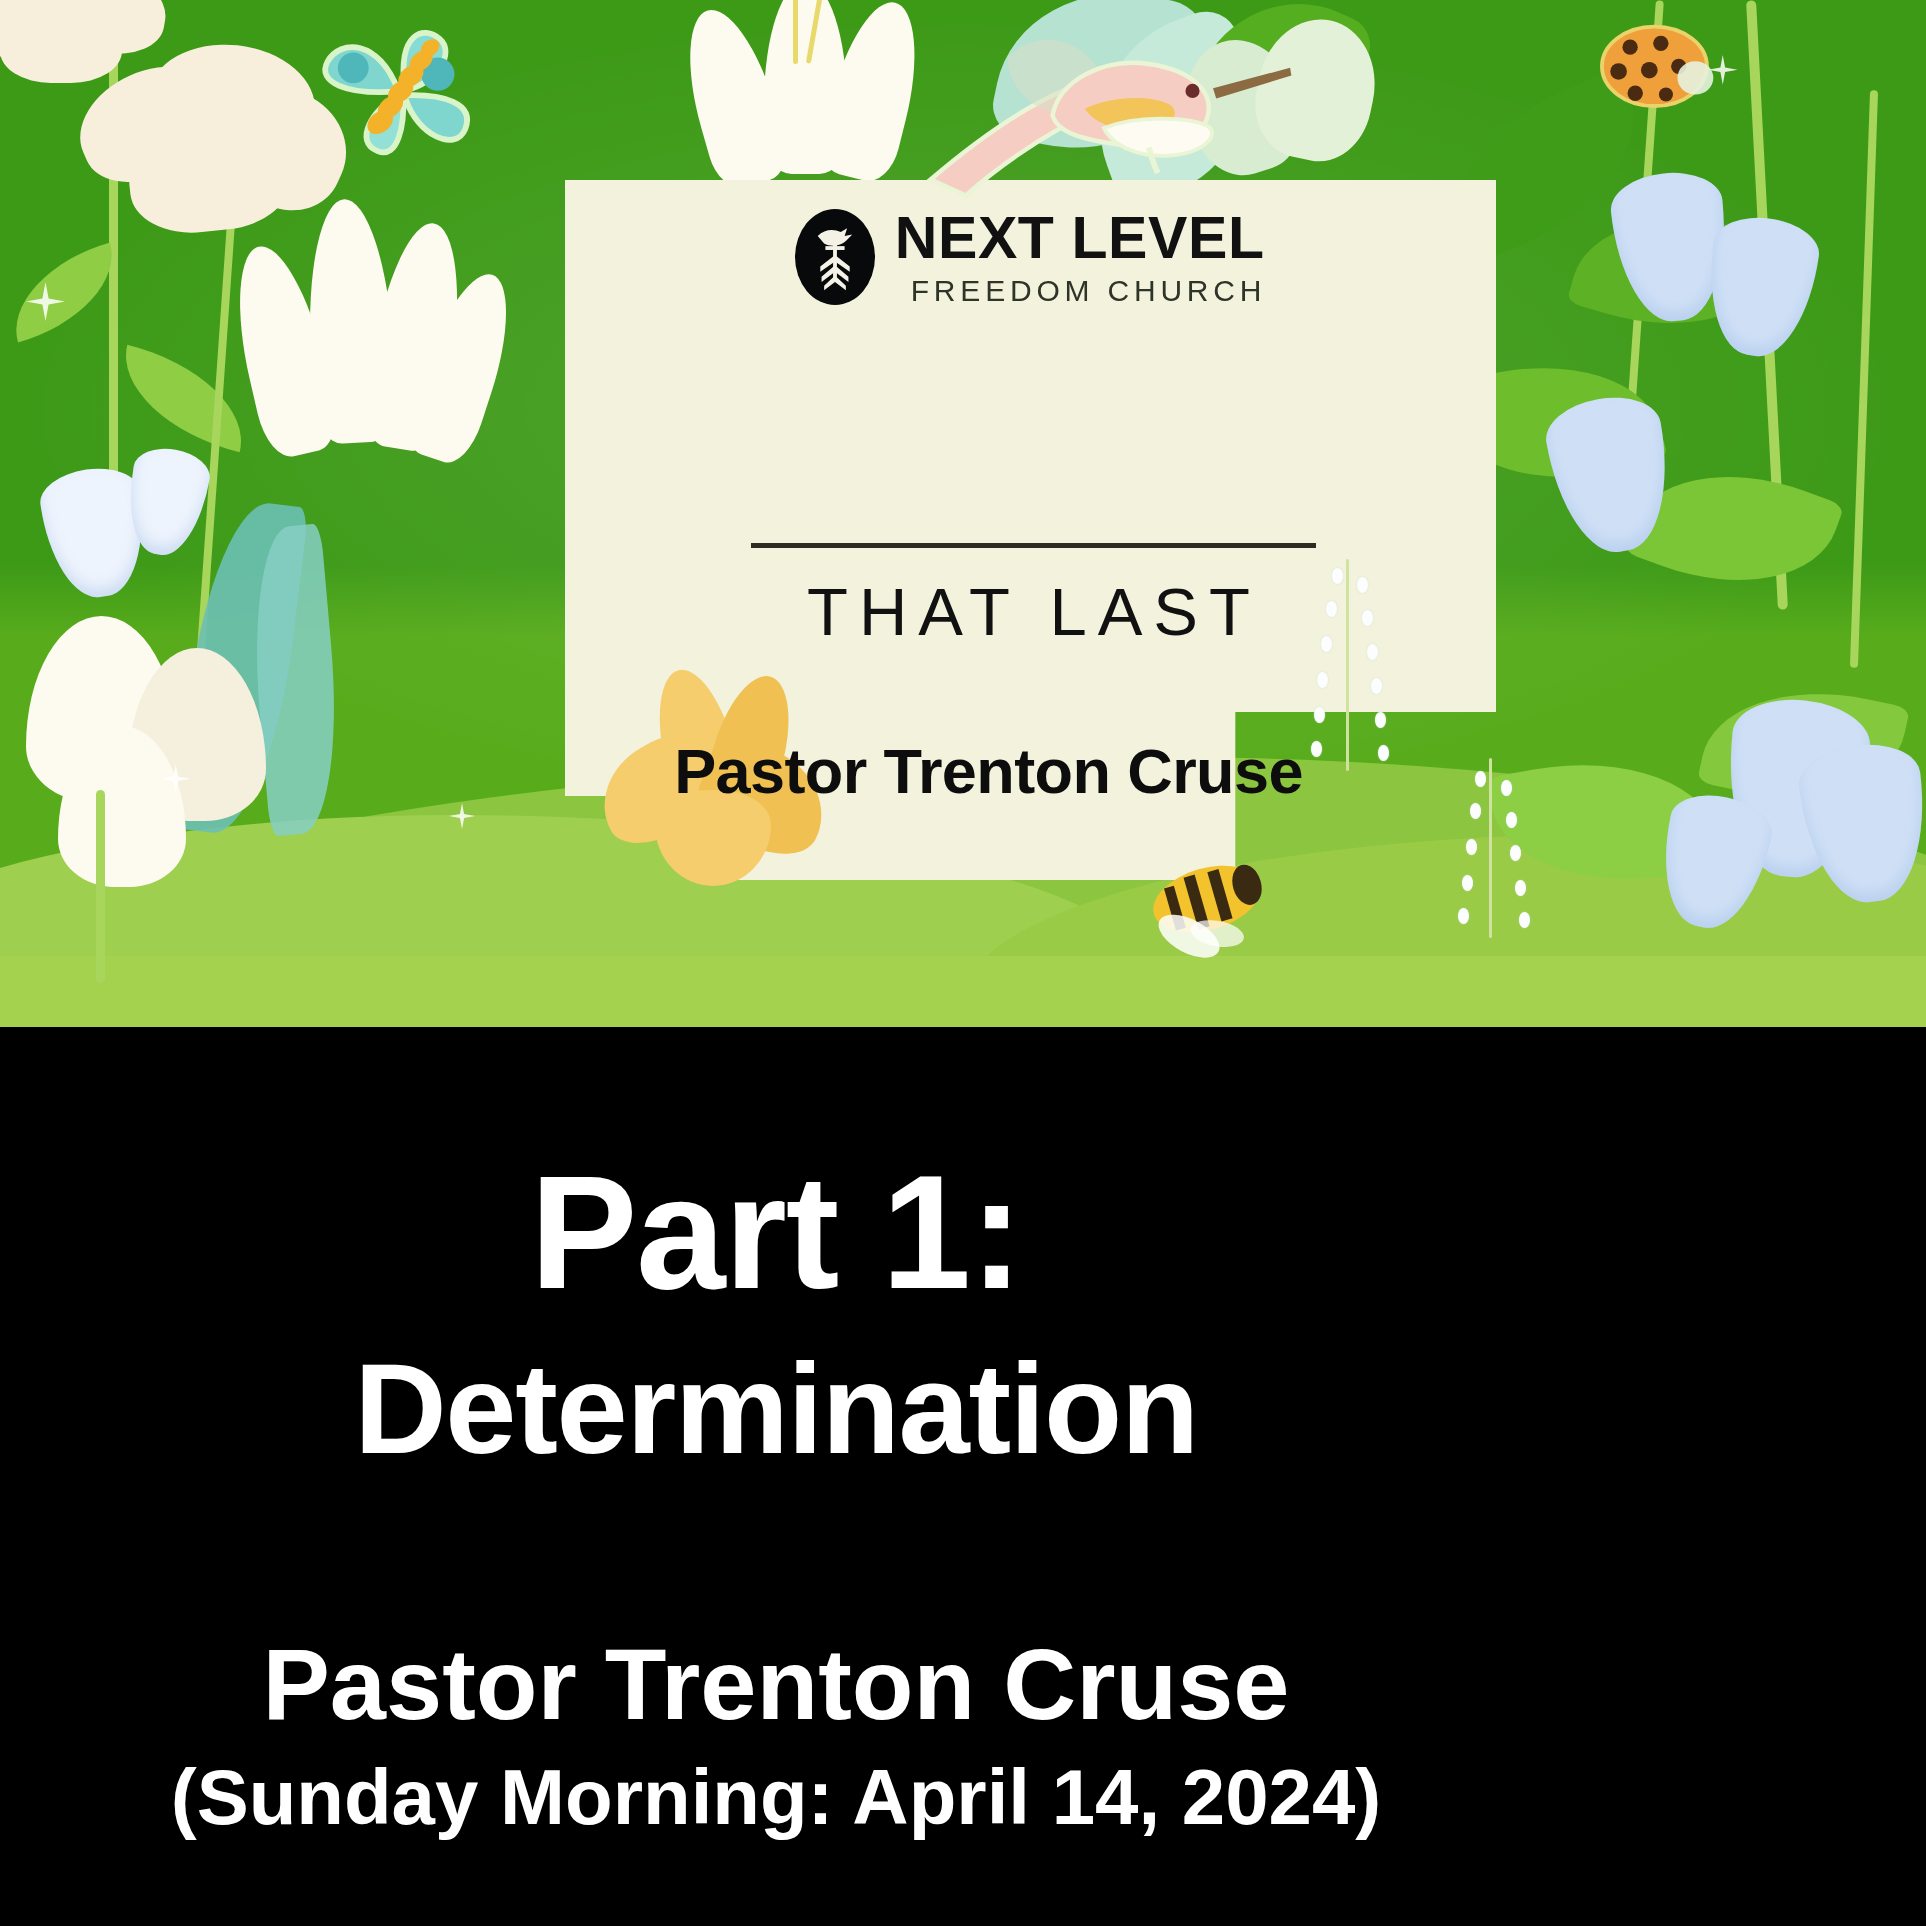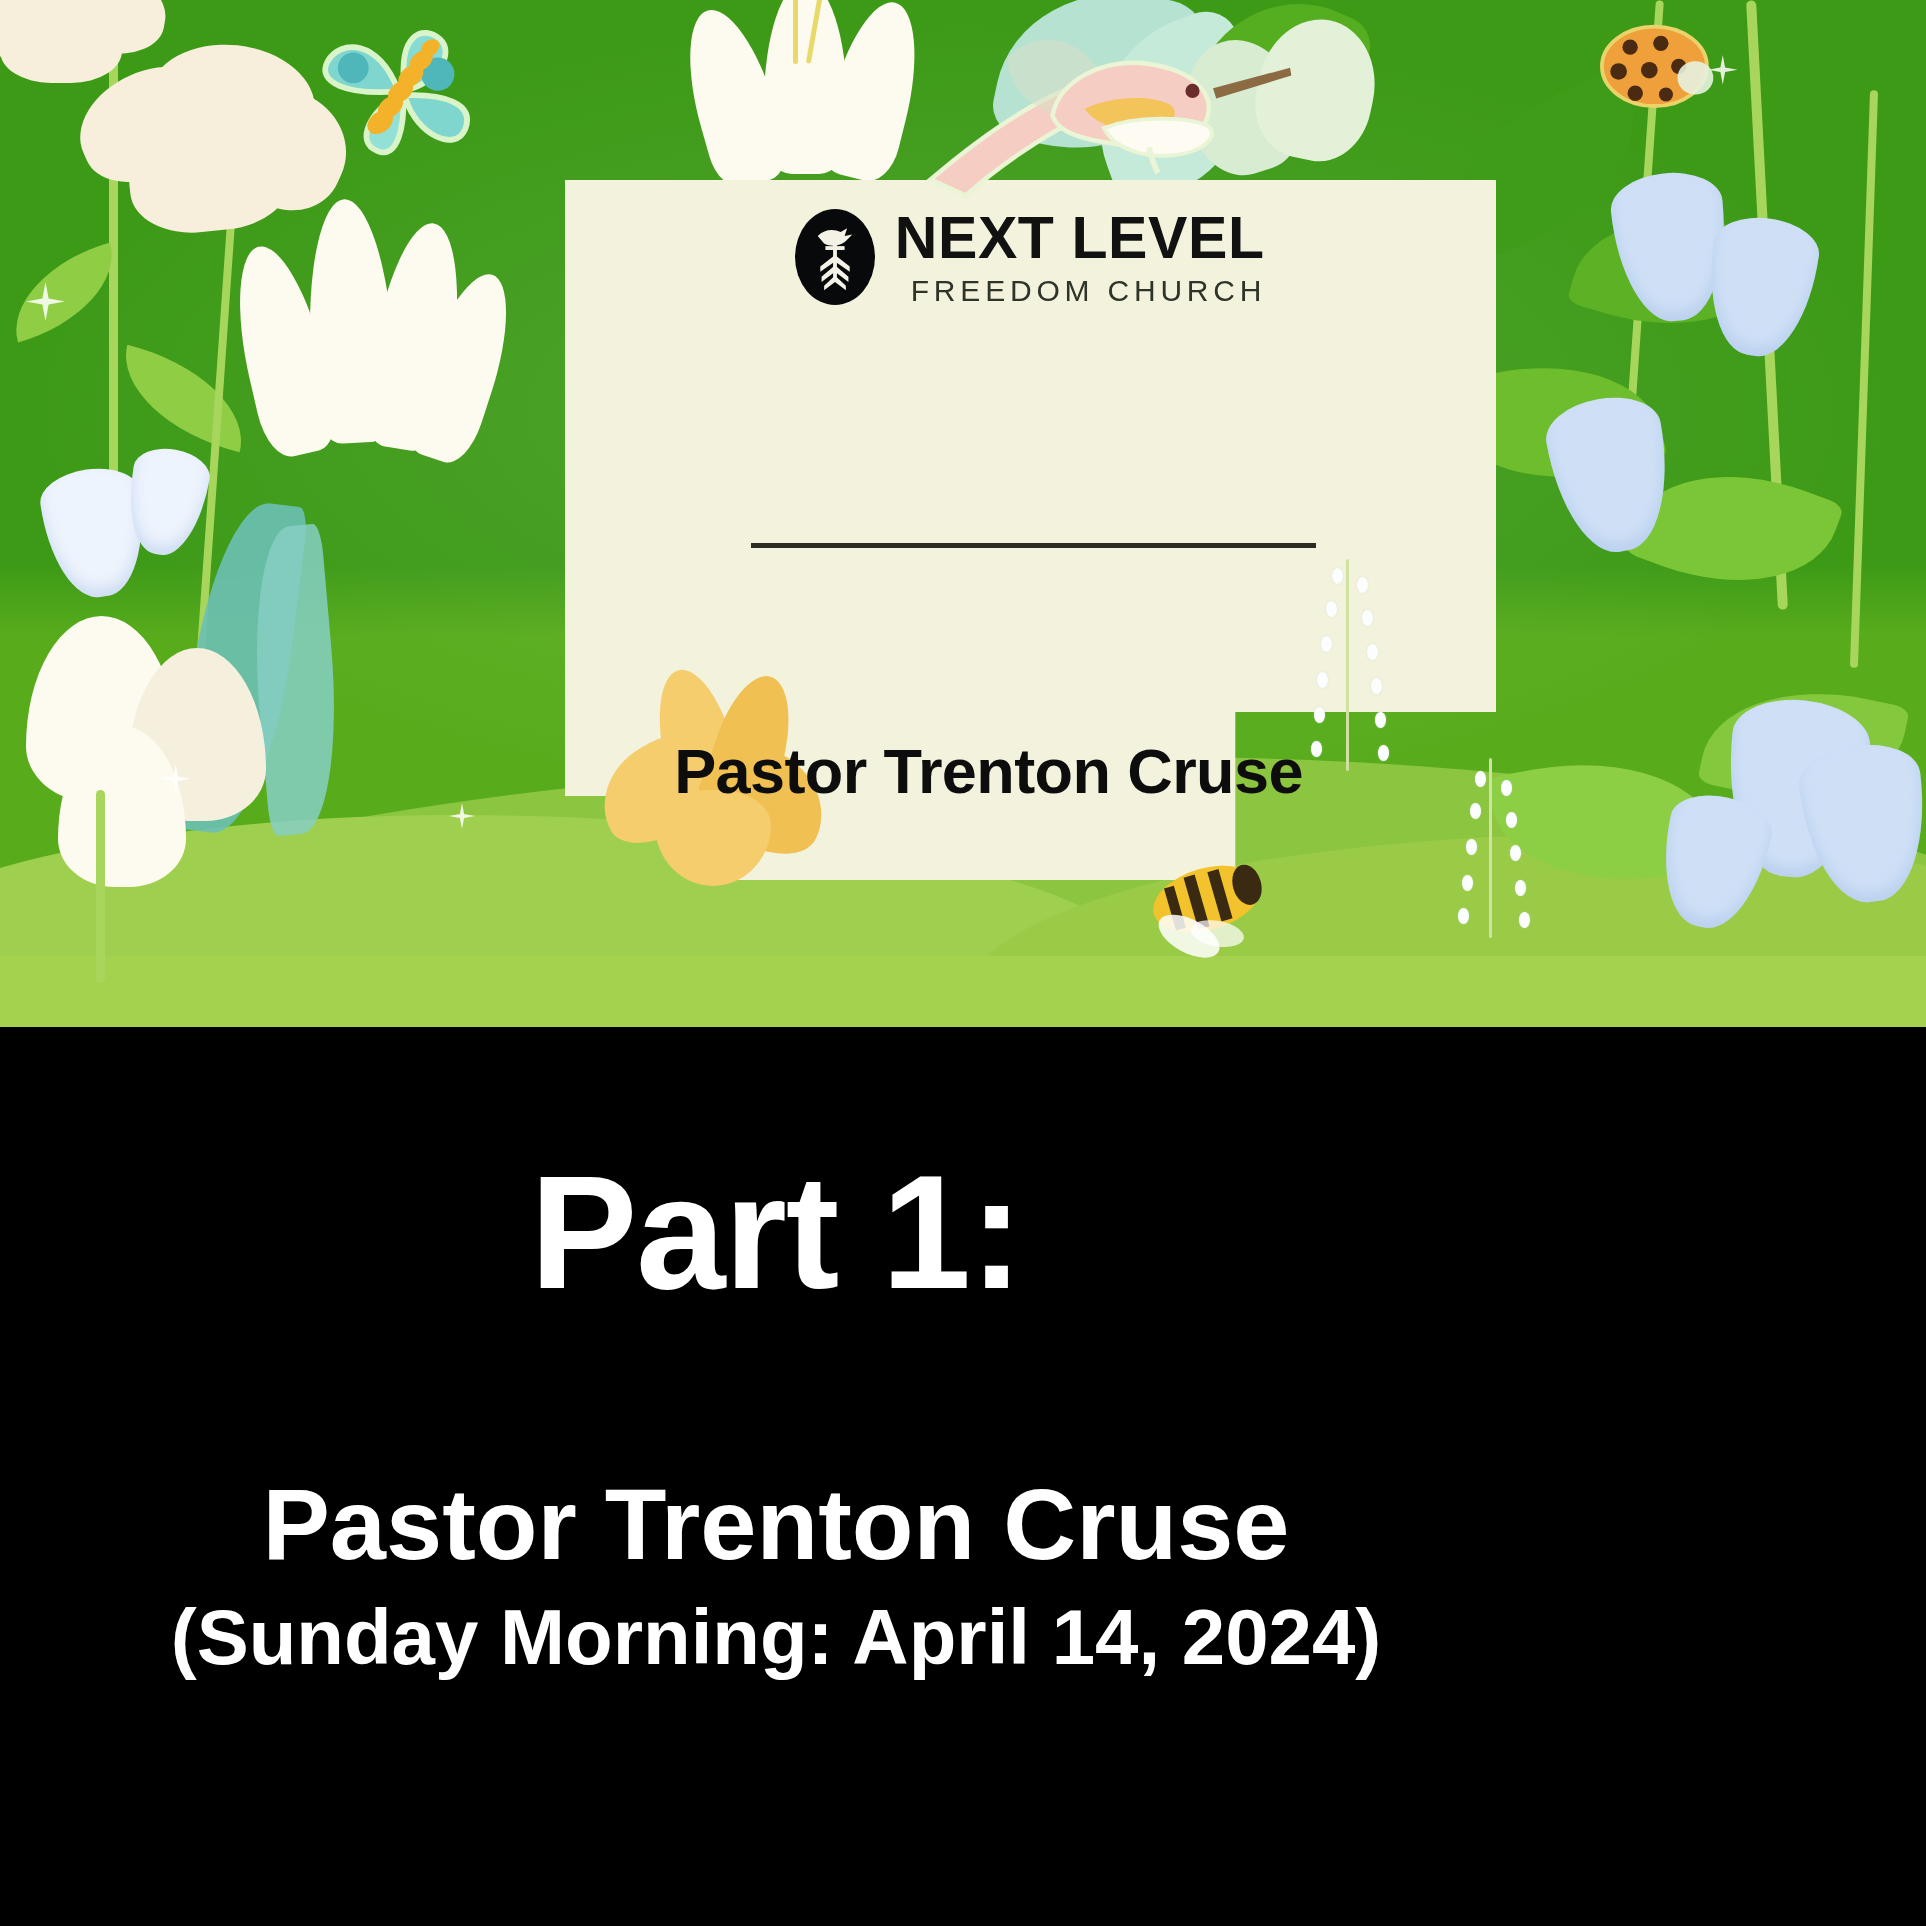--- a/index.html
+++ b/index.html
@@ -291,20 +291,21 @@
               </g>
             </svg>
           </div>
           <div class="logo-text">
             <div class="logo-l1">NEXT LEVEL</div>
             <div class="logo-l2">FREEDOM CHURCH</div>
           </div>
         </div>
 
         <div class="rule"></div>
+        <div class="title-sub">THAT LAST</div>
 
         <div class="lily">
           <div class="lp" style="left:77px;top:0px;width:71px;height:148px;border-radius:60% 60% 40% 40%/74% 74% 26% 26%;transform:rotate(-14deg);"></div>
           <div class="lp d" style="left:132px;top:6.4px;width:71px;height:138px;border-radius:60% 60% 40% 40%/74% 74% 26% 26%;transform:rotate(16deg);"></div>
           <div class="lp" style="left:13px;top:77px;width:122px;height:90px;border-radius:60% 40% 50% 50%/70% 50% 40% 40%;transform:rotate(-30deg);"></div>
           <div class="lp d" style="left:116px;top:83px;width:128px;height:96px;border-radius:40% 60% 50% 50%/50% 70% 40% 40%;transform:rotate(26deg);"></div>
           <div class="lp" style="left:71px;top:122px;width:116px;height:96px;border-radius:50% 50% 55% 55%/40% 40% 70% 70%;"></div>
         </div>
 
         <div class="sprig" style="left:719px;top:379px;width:135px;height:212px;">
@@ -388,18 +389,19 @@
             <circle cx="104" cy="118" r="11"></circle>
         </g>
         <ellipse cx="150" cy="92" rx="28" ry="26" fill="#e6f2df" opacity=".9"></ellipse>
       </svg>
     </div>
 
   </div>
 
   <div class="lower">
     <div class="part-line">Part 1:</div>
+    <div class="topic-line">Determination</div>
     <div class="speaker-line">Pastor Trenton Cruse</div>
     <div class="date-line">(Sunday Morning: April 14, 2024)</div>
   </div>
 
 </div>
 
 
 </body></html>

